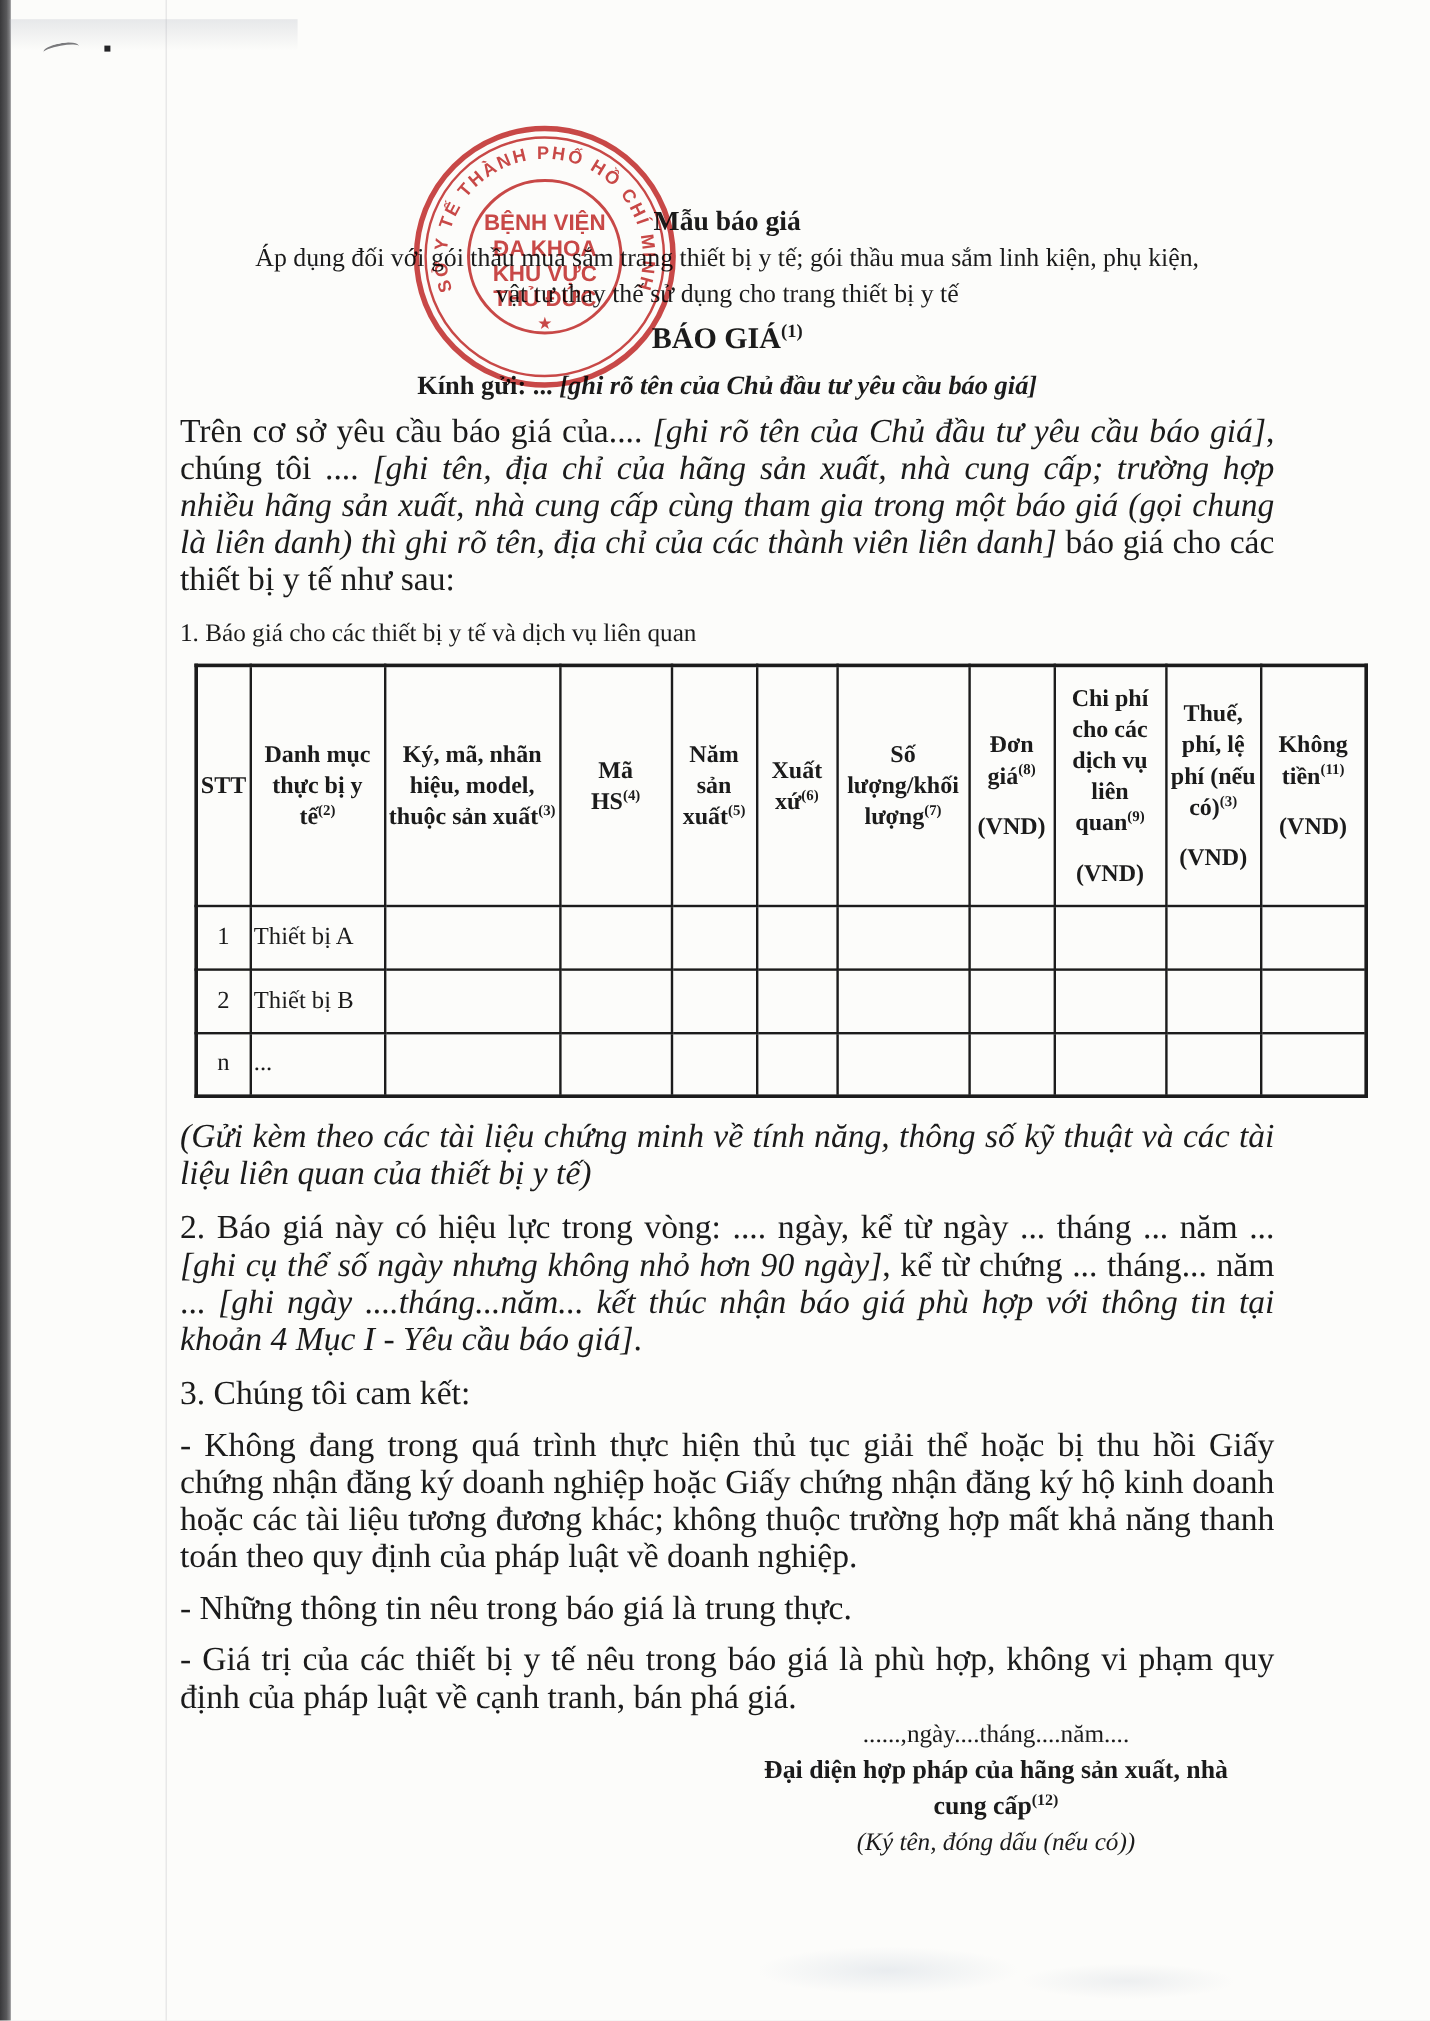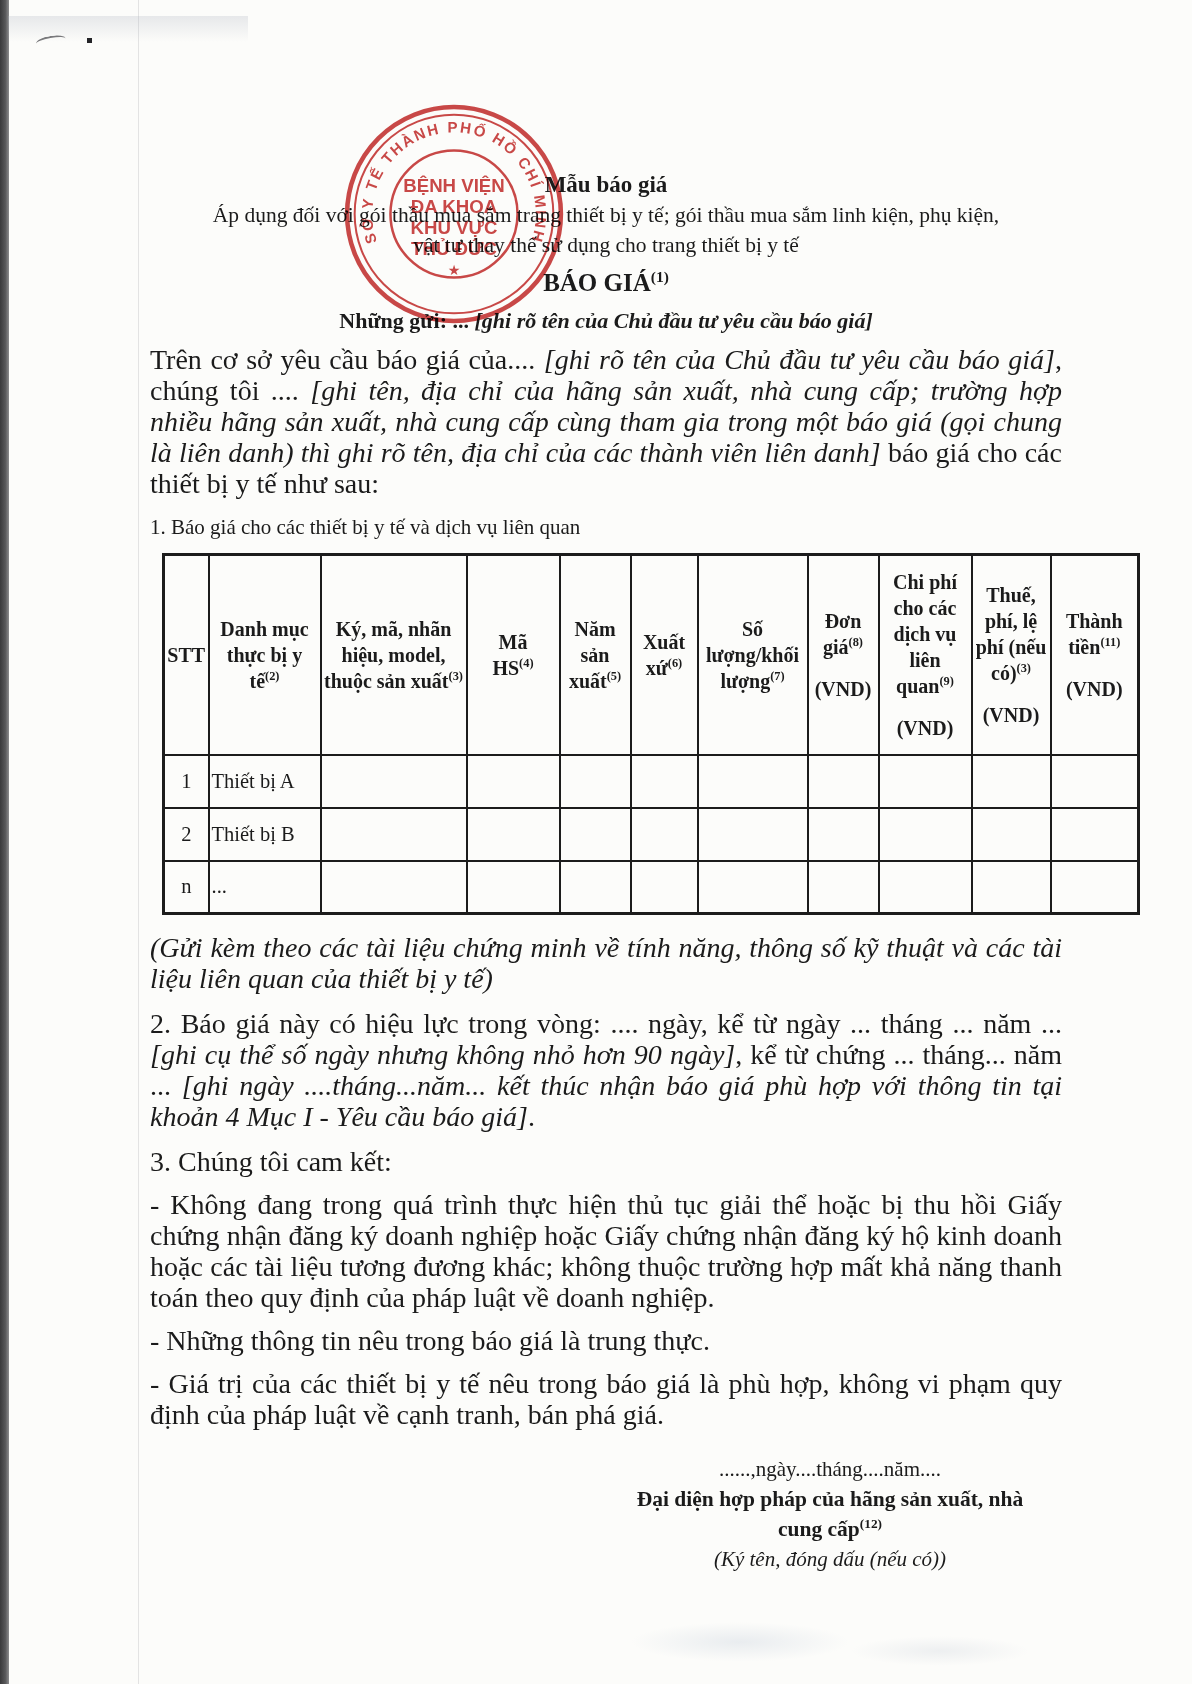--- a/index.html
+++ b/index.html
@@ -47,21 +47,21 @@
   .th-unit { margin-top:16px; }
   table.quote td { height:53px; vertical-align:middle; font-size:20.5px; }
   td.c-stt  { text-align:center; }
   td.c-name { text-align:left; padding-left:5px; }
 
   .note   { margin-top:17px; font-style:italic; }
   .sect2  { margin-top:14px; }
   .sect3  { margin-top:14px; }
   .commit { margin-top:12px; }
 
-  .signature { margin-top:24px; margin-left:445px; width:470px; text-align:center;
+  .signature { margin-left:445px; width:470px; text-align:center;
     font-size:21px; line-height:30px; }
   .sig-role { font-weight:bold; font-size:21.5px; }
   .sig-note { font-style:italic; }
 
   .stamp { position:absolute; left:337px; top:97px; width:234px; height:234px;
     z-index:5; opacity:.88; mix-blend-mode:multiply; }
   .stamp text { font-family:"Liberation Sans","DejaVu Sans",sans-serif; }
 </style>
 </head>
 <body>
@@ -98,21 +98,21 @@
   </svg>
 
   <div class="content">
 
     <div class="form-title">Mẫu báo giá</div>
     <div class="form-sub">Áp dụng đối với gói thầu mua sắm trang thiết bị y tế; gói thầu mua sắm linh kiện, phụ kiện,</div>
     <div class="form-sub">vật tư thay thế sử dụng cho trang thiết bị y tế</div>
 
     <div class="main-heading"><span>BÁO GIÁ</span><sup>(1)</sup></div>
 
-    <div class="salutation"><span>Những gửi: ... </span><i>[ghi rõ tên của Chủ đầu tư yêu cầu báo giá]</i></div>
+    <div class="salutation"><span>Kính gửi: ... </span><i>[ghi rõ tên của Chủ đầu tư yêu cầu báo giá]</i></div>
 
     <p class="para intro"><span>Trên cơ sở yêu cầu báo giá của.... </span><i>[ghi rõ tên của Chủ đầu tư yêu cầu báo giá]</i><span>, chúng tôi .... </span><i>[ghi tên, địa chỉ của hãng sản xuất, nhà cung cấp; trường hợp nhiều hãng sản xuất, nhà cung cấp cùng tham gia trong một báo giá (gọi chung là liên danh) thì ghi rõ tên, địa chỉ của các thành viên liên danh]</i><span> báo giá cho các thiết bị y tế như sau:</span></p>
 
     <div class="section-title">1. Báo giá cho các thiết bị y tế và dịch vụ liên quan</div>
 
     <table class="quote">
       <colgroup>
         <col style="width:45px">
           <col style="width:112px">
           <col style="width:146px">
@@ -147,21 +147,21 @@
             </th>
           <th>
               <div><span class="th-text">Chi phí cho các dịch vụ liên quan</span><sup>(9)</sup></div>
               <div class="th-unit">(VND)</div>
             </th>
           <th>
               <div><span class="th-text">Thuế, phí, lệ phí (nếu có)</span><sup>(3)</sup></div>
               <div class="th-unit">(VND)</div>
             </th>
           <th>
-              <div><span class="th-text">Thành
+              <div><span class="th-text">Không
 tiền</span><sup>(11)</sup></div>
               <div class="th-unit">(VND)</div>
             </th>
         </tr>
       </thead>
       <tbody>
         <tr>
           <td class="c-stt">1</td>
           <td class="c-name">Thiết bị A</td>
           <td></td>

